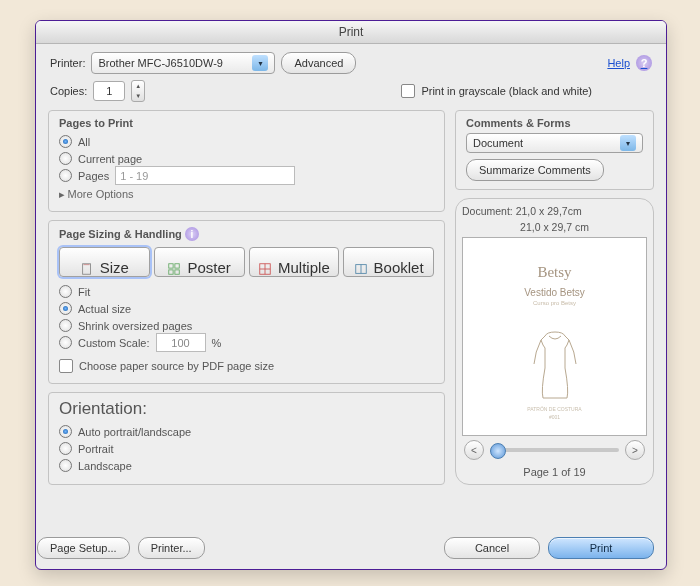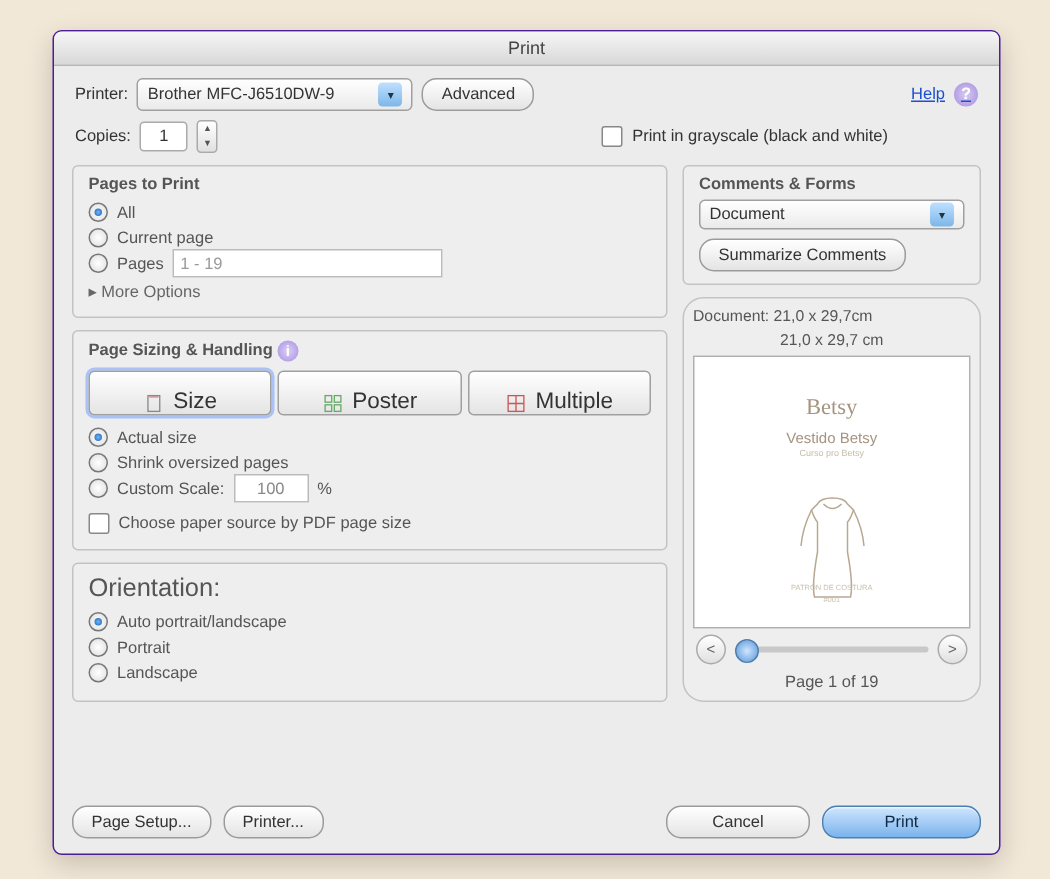--- a/index.html
+++ b/index.html
@@ -223,21 +223,21 @@
   .slider {
     flex:1; height:4px; background:#c8c8c8; border-radius:2px; position:relative;
   }
   .slider .thumb {
     position:absolute; left:0; top:-5px; width:14px; height:14px;
     background: radial-gradient(#cfe6ff,#5a95d6);
     border:1px solid #4c7fb2; border-radius:50%;
   }
   .pagenum { text-align:center; font-size:11px; color:#555; padding-top:2px; }
   .bottom {
-    position:absolute; left:12px; right:12px; bottom:10px;
+    position:absolute; left:1px; right:12px; bottom:10px;
     display:flex; align-items:center; gap:8px;
   }
   .bottom .spacer { flex:1; }
   .relwrap { position: relative; }
 </style>
 </head>
 <body>
 
 <div class="window">
   <div class="titlebar">Print</div>
@@ -313,21 +313,32 @@
             <span>Poster</span>
           </div>
           <div class="seg">
             <svg class="icon" viewBox="0 0 16 16">
                 <rect x="2" y="2" width="12" height="12" fill="none" stroke="#c55"></rect>
                 <line x1="8" y1="2" x2="8" y2="14" stroke="#c55"></line>
                 <line x1="2" y1="8" x2="14" y2="8" stroke="#c55"></line>
               </svg>
             <span>Multiple</span>
           </div>
-        </div>
+          <div class="seg">
+            <svg class="icon" viewBox="0 0 16 16">
+                <rect x="2" y="3" width="12" height="10" fill="none" stroke="#58a"></rect>
+                <line x1="8" y1="3" x2="8" y2="13" stroke="#58a"></line>
+              </svg>
+            <span>Booklet</span>
+          </div>
+        </div>
+        <div class="radio">
+            <span class="r"></span>
+            <span>Fit</span>
+          </div>
         <div class="radio sel">
             <span class="r"></span>
             <span>Actual size</span>
           </div>
         <div class="radio">
             <span class="r"></span>
             <span>Shrink oversized pages</span>
           </div>
         <div class="radio">
           <span class="r"></span>

